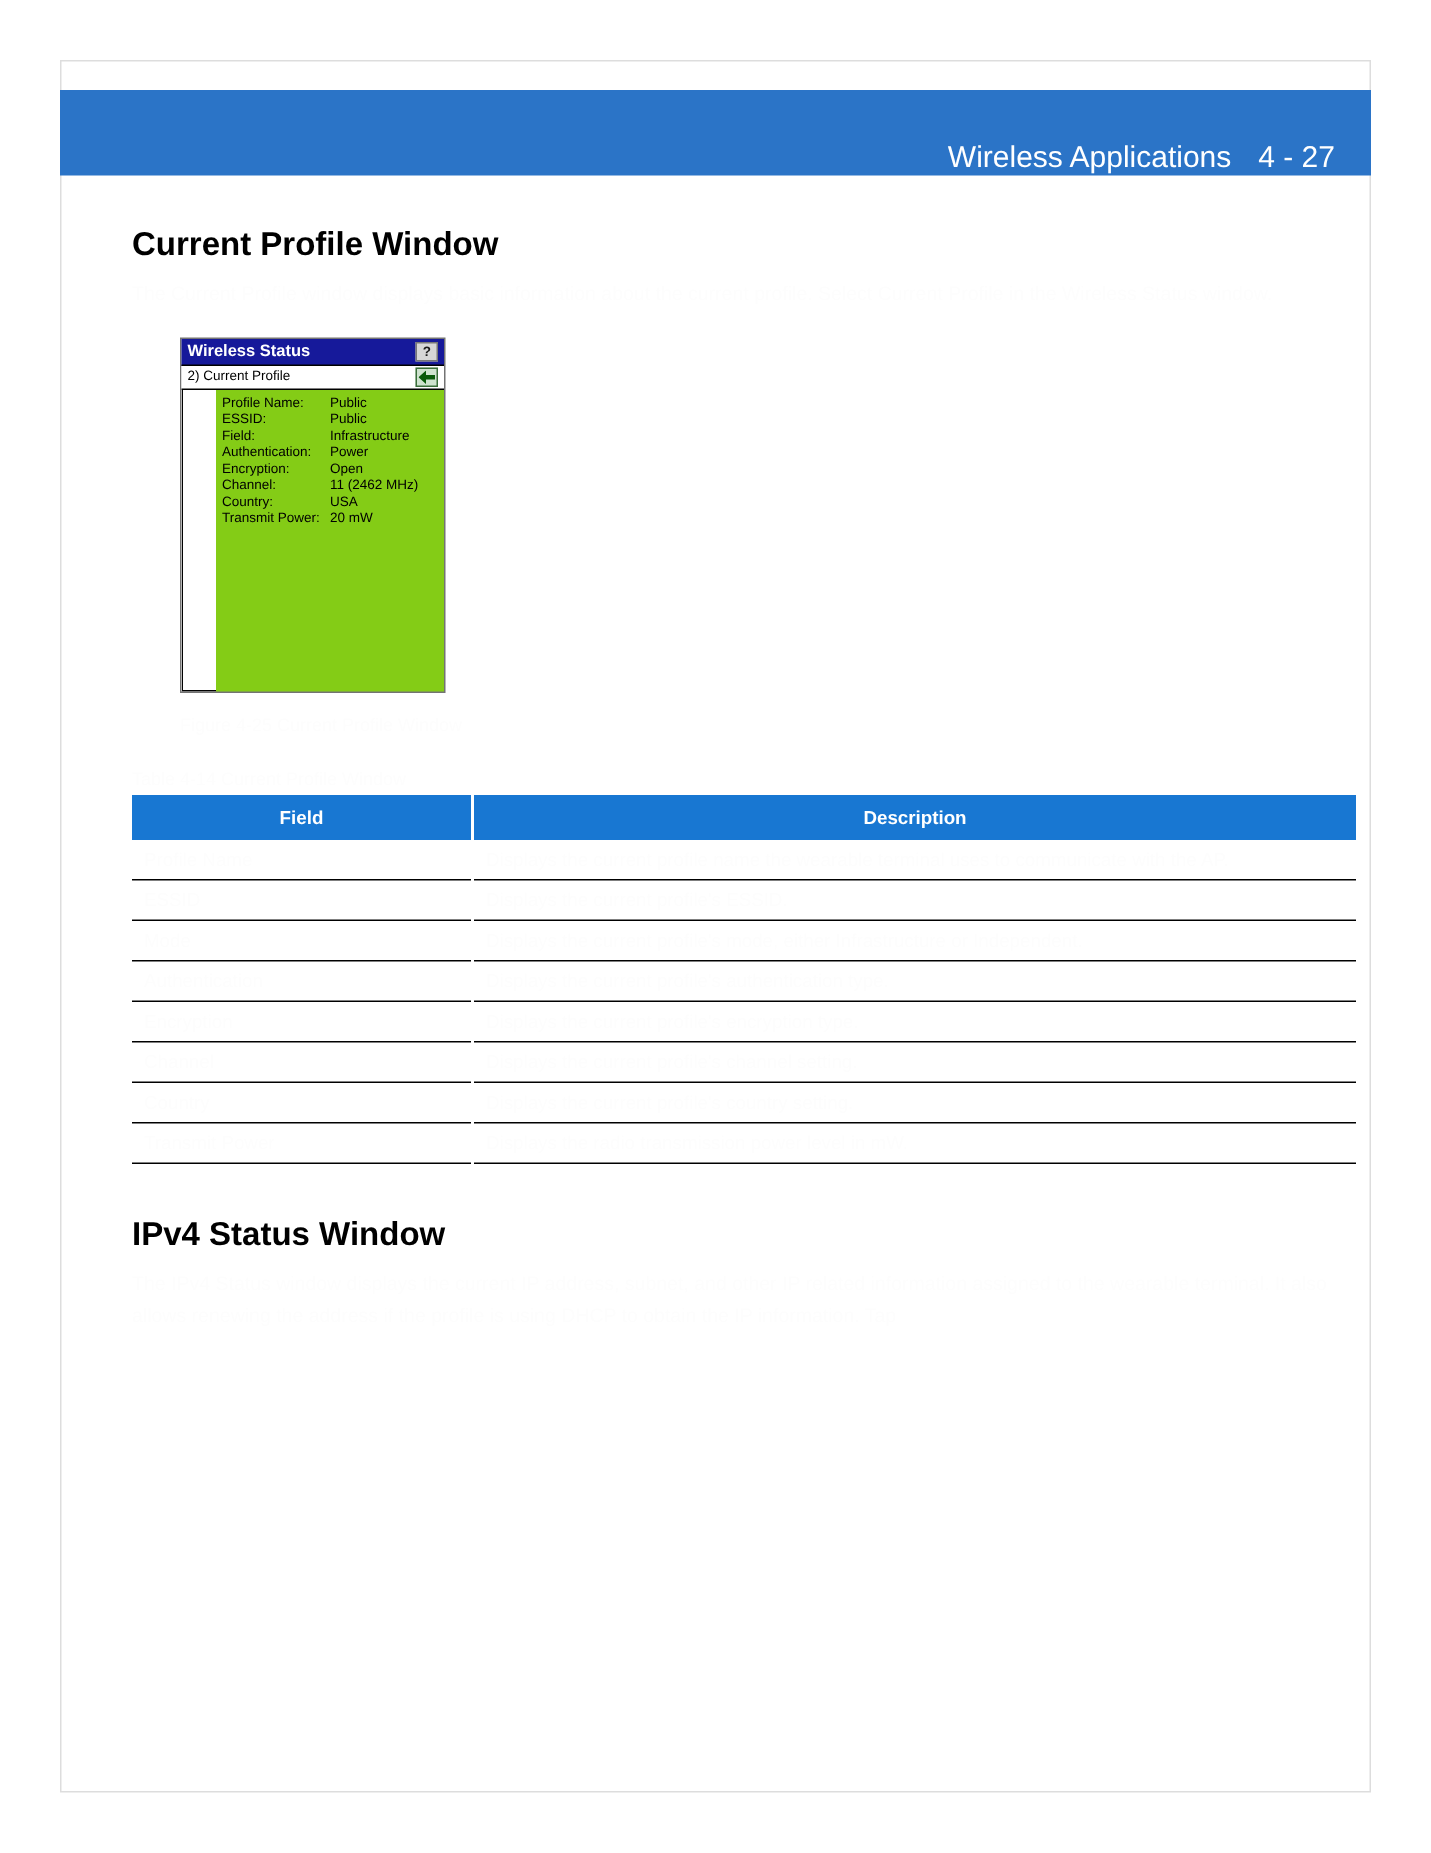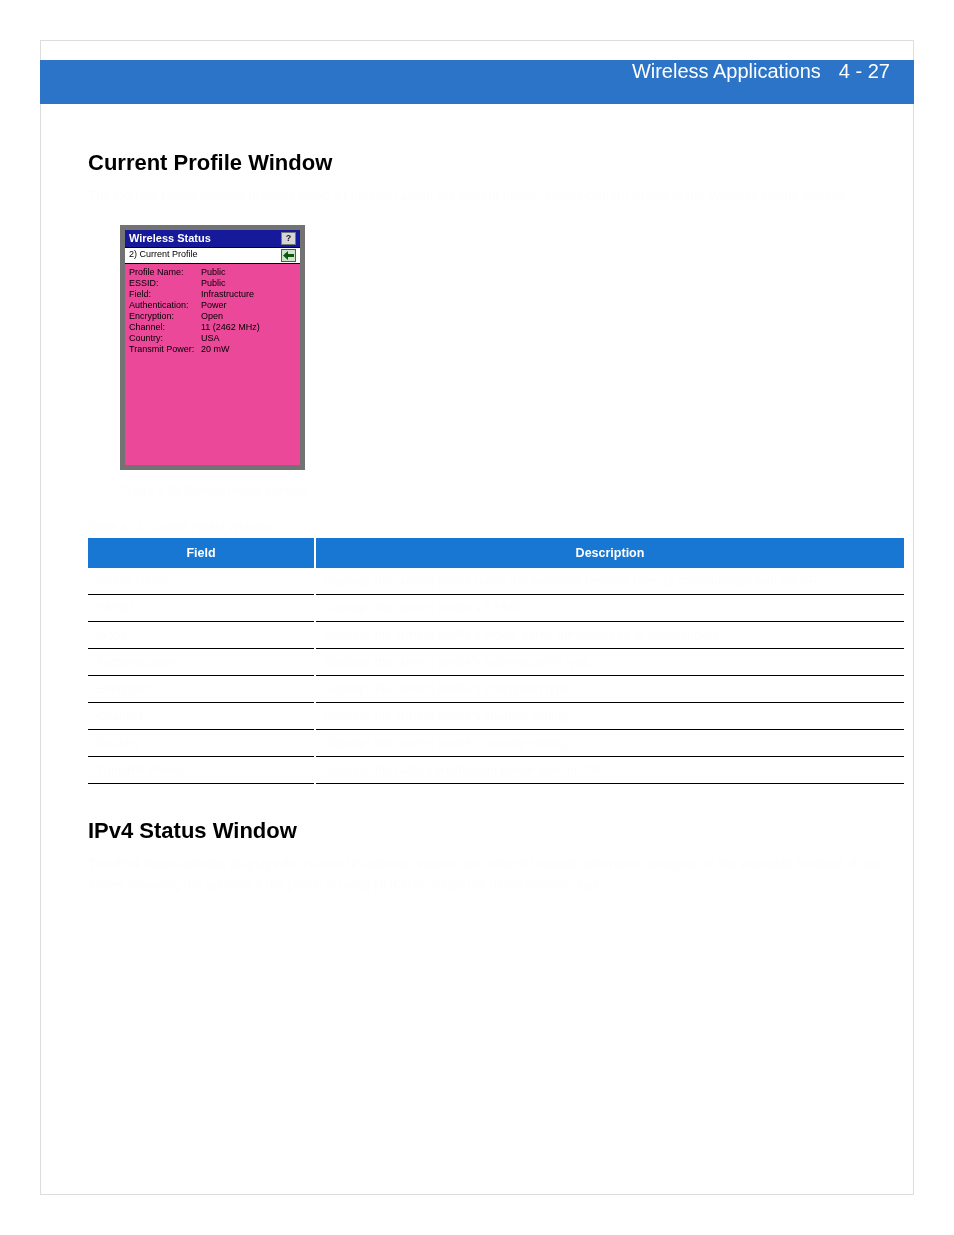--- a/index.html
+++ b/index.html
@@ -1,30 +1,30 @@
 <!DOCTYPE html>
 <html><head>
 <meta charset="utf-8">
 <style>
   html,body{margin:0;padding:0;background:#fff;color:#000;}
   .page{width:954px;height:1235px;position:relative;font-family:Arial,Helvetica,sans-serif;box-sizing:border-box;}
   .page-border{position:absolute;inset:40px;border:1px solid #ddd;}
-  .banner{position:absolute;left:40px;right:40px;top:60px;height:44px;background:#2b74c7;color:#fff;display:flex;align-items:flex-start;justify-content:flex-end;padding-right:24px;box-sizing:border-box;font-size:20px;}
+  .banner{position:absolute;left:40px;right:40px;top:60px;height:57px;background:#2b74c7;color:#fff;display:flex;align-items:flex-end;justify-content:flex-end;padding-right:24px;box-sizing:border-box;font-size:20px;}
   .content{position:absolute;left:88px;right:50px;top:150px;}
   h2{font-family:Arial,Helvetica,sans-serif;font-weight:700;font-size:22px;letter-spacing:0;margin:0 0 10px 0;}
   .intro{font-size:13px;line-height:1.6;margin:4px 0 18px 0;}
 
-  .ws-win{position:relative;left:32px;width:175px;border:5px solid #737373;box-shadow:0 0 0 1px #000 inset;display:inline-block;}
+  .ws-win{position:relative;left:32px;width:175px;border:1px solid #737373;box-shadow:0 0 0 1px #000 inset;display:inline-block;}
   .ws-titlebar{background:#16199a;color:#fff;font-weight:700;font-size:11px;padding:2px 4px;display:flex;align-items:center;justify-content:space-between;border-bottom:1px solid #000;}
   .ws-titlebuttons{display:flex;gap:2px;}
   .ws-btn{width:13px;height:11px;background:#d6d6d6;color:#1a1a1a;font-size:9px;line-height:11px;text-align:center;border:1px solid #777;font-weight:700;}
   .ws-back svg{display:block;}
   .ws-sub{background:#fff;color:#000;font-size:9px;padding:1px 4px;border-bottom:1px solid #000;display:flex;justify-content:space-between;align-items:flex-start;}
   .ws-back{width:13px;height:11px;background:#cfe3cf;border:1px solid #3a6e3a;display:flex;align-items:center;justify-content:center;}
-  .ws-body{background:#ec4899;padding:3px 4px 110px 4px;font-size:9px;line-height:11px;}
+  .ws-body{background:#84cc16;padding:3px 4px 110px 4px;font-size:9px;line-height:11px;margin-left:23px;}
   .ws-row{display:flex;}
   .ws-row .k{width:72px;}
   .ws-row .v{}
 
   .fig-cap{font-size:12px;margin:14px 0 22px 32px;}
 
   table.spec{width:100%;border-collapse:collapse;font-size:12.5px;}
   table.spec th{background:#1877d2;color:#fff;font-weight:700;text-align:center;padding:8px 6px;border-right:2px solid #fff;}
   table.spec th:last-child{border-right:none;}
   table.spec td{padding:6px 8px;border-bottom:1px solid #000;vertical-align:top;}

